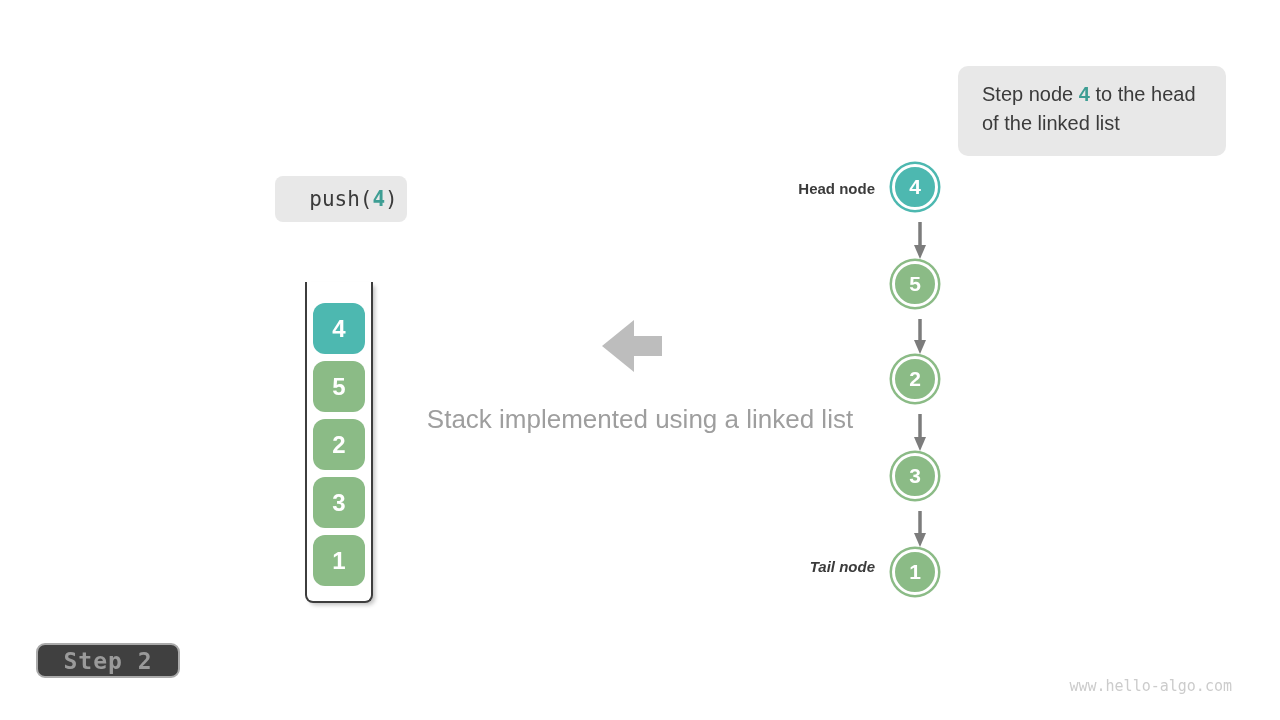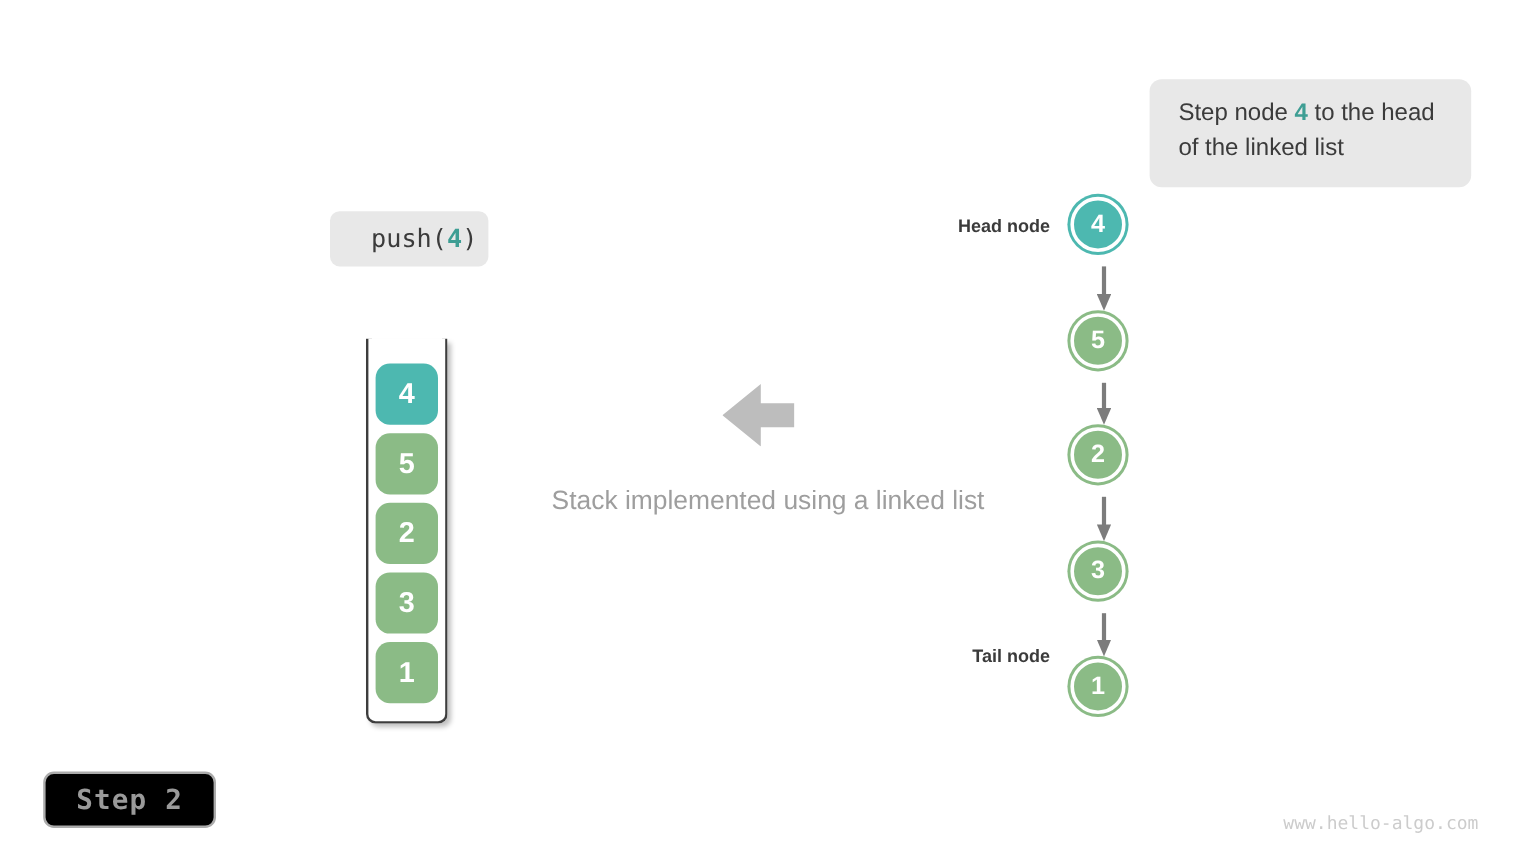--- a/index.html
+++ b/index.html
@@ -36,43 +36,43 @@
     width:52px; height:51px; border-radius:12px;
     display:flex; align-items:center; justify-content:center;
     color:#fff; font-size:24px; font-weight:bold;
   }
   .sbox[data-color="teal"]  { background:#4db8b0; }
   .sbox[data-color="green"] { background:#8bbb86; }
   
   .block-arrow-svg { position:absolute; left:602px; top:320px; }
   .caption {
     position:absolute; left:400px; top:404px; width:480px;
-    text-align:center; font-size:22px; color:#9e9e9e;
+    text-align:center; font-size:26px; color:#9e9e9e;
   }
   
   .ll-arrows { position:absolute; left:890px; top:150px; }
   .circle {
     position:absolute; width:46px; height:46px; border-radius:50%;
     border:3px solid #ffffff;
     display:flex; align-items:center; justify-content:center;
     color:#fff; font-size:21px; font-weight:bold; left:892px;
   }
   .circle[data-color="teal"]  { background:#4db8b0; box-shadow:0 0 0 2.5px #4db8b0; }
   .circle[data-color="green"] { background:#8bbb86; box-shadow:0 0 0 2.5px #8bbb86; }
   .n0 { top:164px; } .n1 { top:261px; } .n2 { top:356px; } .n3 { top:453px; } .n4 { top:549px; }
   .ll-label {
     position:absolute; left:690px; width:185px; text-align:right;
     font-size:15px; font-weight:bold; color:#3b3b3b;
   }
   .head-label { top:180px; }
-  .tail-label { top:539px; }
+  .tail-label { top:558px;font-style:italic; }
   
   .step-box {
-    position:absolute; left:36px; top:643px; width:144px; height:47px;
-    background:#000000; border:2px solid #ababab; border-radius:9px;
+    position:absolute; left:36px; top:643px; width:144px; height:35px;
+    background:#404040; border:2px solid #ababab; border-radius:9px;
     display:flex; align-items:center; justify-content:center;
     font-family:"DejaVu Sans Mono", monospace; font-size:23px; font-weight:bold;
     color:#9a9a9a; letter-spacing:1px;
   }
   
   .watermark {
     position:absolute; right:48px; top:677px;
     font-family:"DejaVu Sans Mono", monospace; font-size:15px; color:#cccccc;
   }
 </style>

